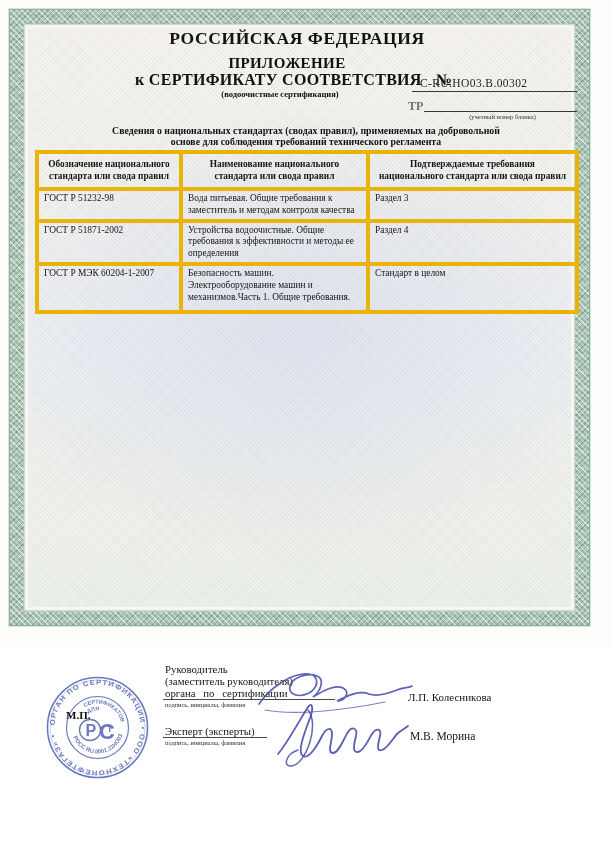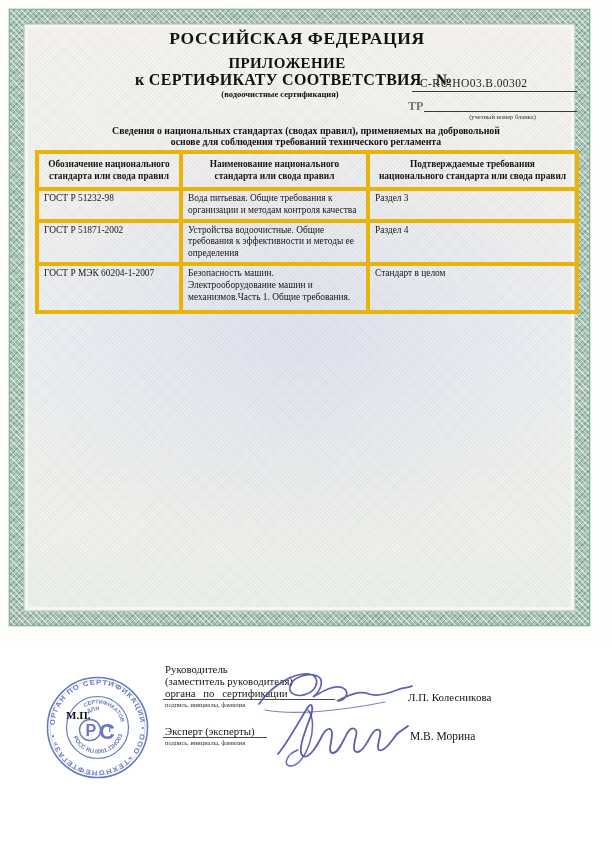--- a/index.html
+++ b/index.html
@@ -105,21 +105,21 @@
         <col class="c3">
       </colgroup>
     <tbody>
         <tr style="height:37px;">
       <th>Обозначение национального стандарта или свода правил</th>
       <th>Наименование национального стандарта или свода правил</th>
       <th>Подтверждаемые требования национального стандарта или свода правил</th>
     </tr>
     <tr style="height:30px;">
       <td>ГОСТ Р 51232-98</td>
-      <td>Вода питьевая. Общие требования к организации и методам контроля качества</td>
+      <td>Вода питьевая. Общие требования к заместитель и методам контроля качества</td>
       <td>Раздел 3</td>
     </tr>
     <tr style="height:38px;">
       <td>ГОСТ Р 51871-2002</td>
       <td>Устройства водоочистные. Общие требования к эффективности и методы ее определения</td>
       <td>Раздел 4</td>
     </tr>
     <tr style="height:48px;">
       <td>ГОСТ Р МЭК 60204-1-2007</td>
       <td>Безопасность машин. Электрооборудование машин и механизмов.Часть 1. Общие требования.</td>

